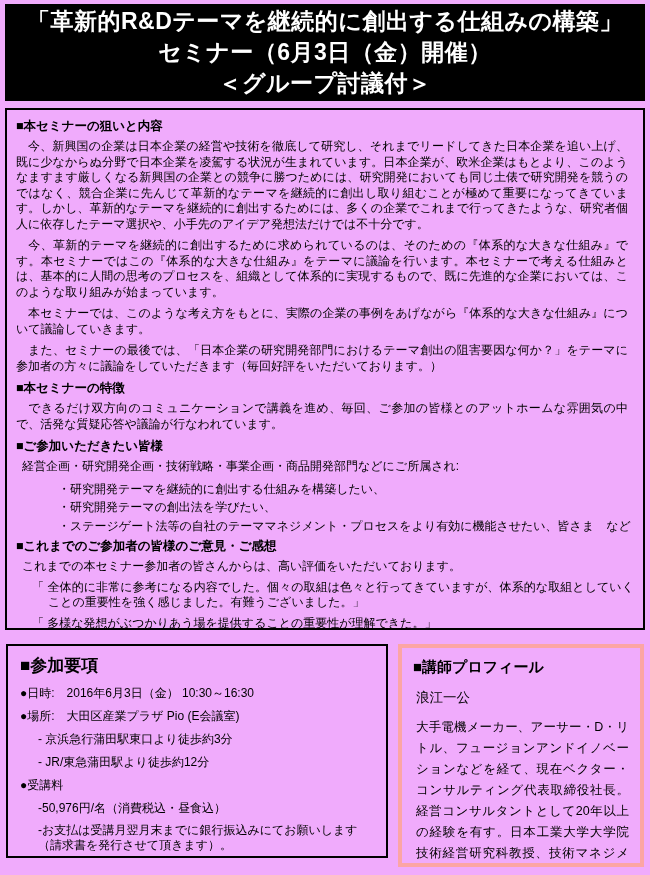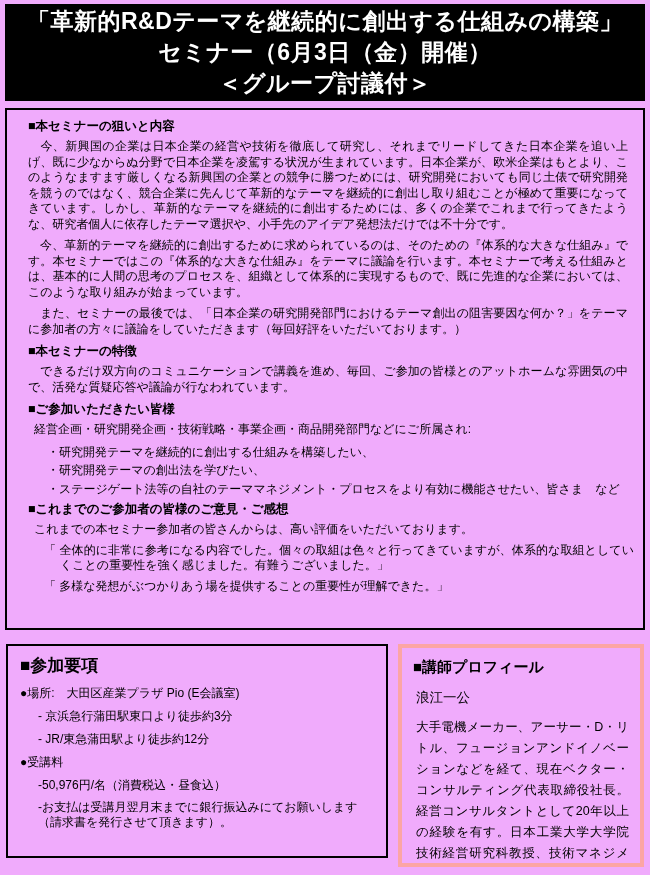--- a/index.html
+++ b/index.html
@@ -33,21 +33,21 @@
     white-space: nowrap;
     letter-spacing: 0.5px;
   }
 
   
   .main-box {
     position: absolute;
     left: 5px; top: 108px;
     width: 640px; height: 522px;
     border: 2px solid #000000;
-    padding: 5px 9px 4px 21px;
+    padding: 5px 9px 4px 9px;
     overflow: hidden;
   }
   .sec-heading {
     font-size: 12.5px;
     font-weight: bold;
     margin: 3px 0 4px 0;
   }
   .body-para {
     font-size: 12px;
     line-height: 15.5px;
@@ -55,21 +55,21 @@
     text-align: justify;
   }
   .intro-line {
     font-size: 12px;
     line-height: 15.5px;
     margin: 0 0 5px 6px;
   }
   .bullet {
     font-size: 12px;
     line-height: 18.5px;
-    margin-left: 19px;
+    margin-left: 42px;
   }
   .bullet-group { margin-bottom: 3px; }
   .quote {
     font-size: 12px;
     line-height: 15.5px;
     margin: 0 0 5px 16px;
     padding-left: 16px;
     text-indent: -16px;
     text-align: justify;
   }
@@ -131,20 +131,21 @@
     <div class="title-line">「革新的R&amp;Dテーマを継続的に創出する仕組みの構築」</div>
     <div class="title-line">セミナー（6月3日（金）開催）</div>
     <div class="title-line">＜グループ討議付＞</div>
   </div>
 
   <div class="main-box">
 
     <div class="sec-heading">■本セミナーの狙いと内容</div>
     <p class="body-para">　今、新興国の企業は日本企業の経営や技術を徹底して研究し、それまでリードしてきた日本企業を追い上げ、既に少なからぬ分野で日本企業を凌駕する状況が生まれています。日本企業が、欧米企業はもとより、このようなますます厳しくなる新興国の企業との競争に勝つためには、研究開発においても同じ土俵で研究開発を競うのではなく、競合企業に先んじて革新的なテーマを継続的に創出し取り組むことが極めて重要になってきています。しかし、革新的なテーマを継続的に創出するためには、多くの企業でこれまで行ってきたような、研究者個人に依存したテーマ選択や、小手先のアイデア発想法だけでは不十分です。</p>
     <p class="body-para">　今、革新的テーマを継続的に創出するために求められているのは、そのための『体系的な大きな仕組み』です。本セミナーではこの『体系的な大きな仕組み』をテーマに議論を行います。本セミナーで考える仕組みとは、基本的に人間の思考のプロセスを、組織として体系的に実現するもので、既に先進的な企業においては、このような取り組みが始まっています。</p>
+    <p class="body-para">　本セミナーでは、このような考え方をもとに、実際の企業の事例をあげながら『体系的な大きな仕組み』について議論していきます。</p>
     <p class="body-para">　また、セミナーの最後では、「日本企業の研究開発部門におけるテーマ創出の阻害要因な何か？」をテーマに参加者の方々に議論をしていただきます（毎回好評をいただいております。）</p>
 
     <div class="sec-heading">■本セミナーの特徴</div>
     <p class="body-para">　できるだけ双方向のコミュニケーションで講義を進め、毎回、ご参加の皆様とのアットホームな雰囲気の中で、活発な質疑応答や議論が行なわれています。</p>
 
     <div class="sec-heading">■ご参加いただきたい皆様</div>
     <div class="intro-line">経営企画・研究開発企画・技術戦略・事業企画・商品開発部門などにご所属され:</div>
     <div class="bullet-group">
       <div class="bullet">・研究開発テーマを継続的に創出する仕組みを構築したい、</div>
       <div class="bullet">・研究開発テーマの創出法を学びたい、</div>
@@ -153,20 +154,21 @@
 
     <div class="sec-heading">■これまでのご参加者の皆様のご意見・ご感想</div>
     <div class="intro-line">これまでの本セミナー参加者の皆さんからは、高い評価をいただいております。</div>
     <div class="quote">「 全体的に非常に参考になる内容でした。個々の取組は色々と行ってきていますが、体系的な取組としていくことの重要性を強く感じました。有難うございました。」</div>
     <div class="quote">「 多様な発想がぶつかりあう場を提供することの重要性が理解できた。」</div>
 
   </div>
 
   <div class="req-box">
     <div class="req-heading">■参加要項</div>
+    <div class="req-line lv0">●日時:　2016年6月3日（金） 10:30～16:30</div>
     <div class="req-line lv0">●場所:　大田区産業プラザ Pio (E会議室)</div>
     <div class="req-line lv1">- 京浜急行蒲田駅東口より徒歩約3分</div>
     <div class="req-line lv1">- JR/東急蒲田駅より徒歩約12分</div>
     <div class="req-line lv0">●受講料</div>
     <div class="req-line lv1">-50,976円/名（消費税込・昼食込）</div>
     <div class="req-line lv1 wrap2">-お支払は受講月翌月末までに銀行振込みにてお願いします（請求書を発行させて頂きます）。</div>
   </div>
 
   <div class="profile-box">
     <div class="profile-heading">■講師プロフィール</div>

